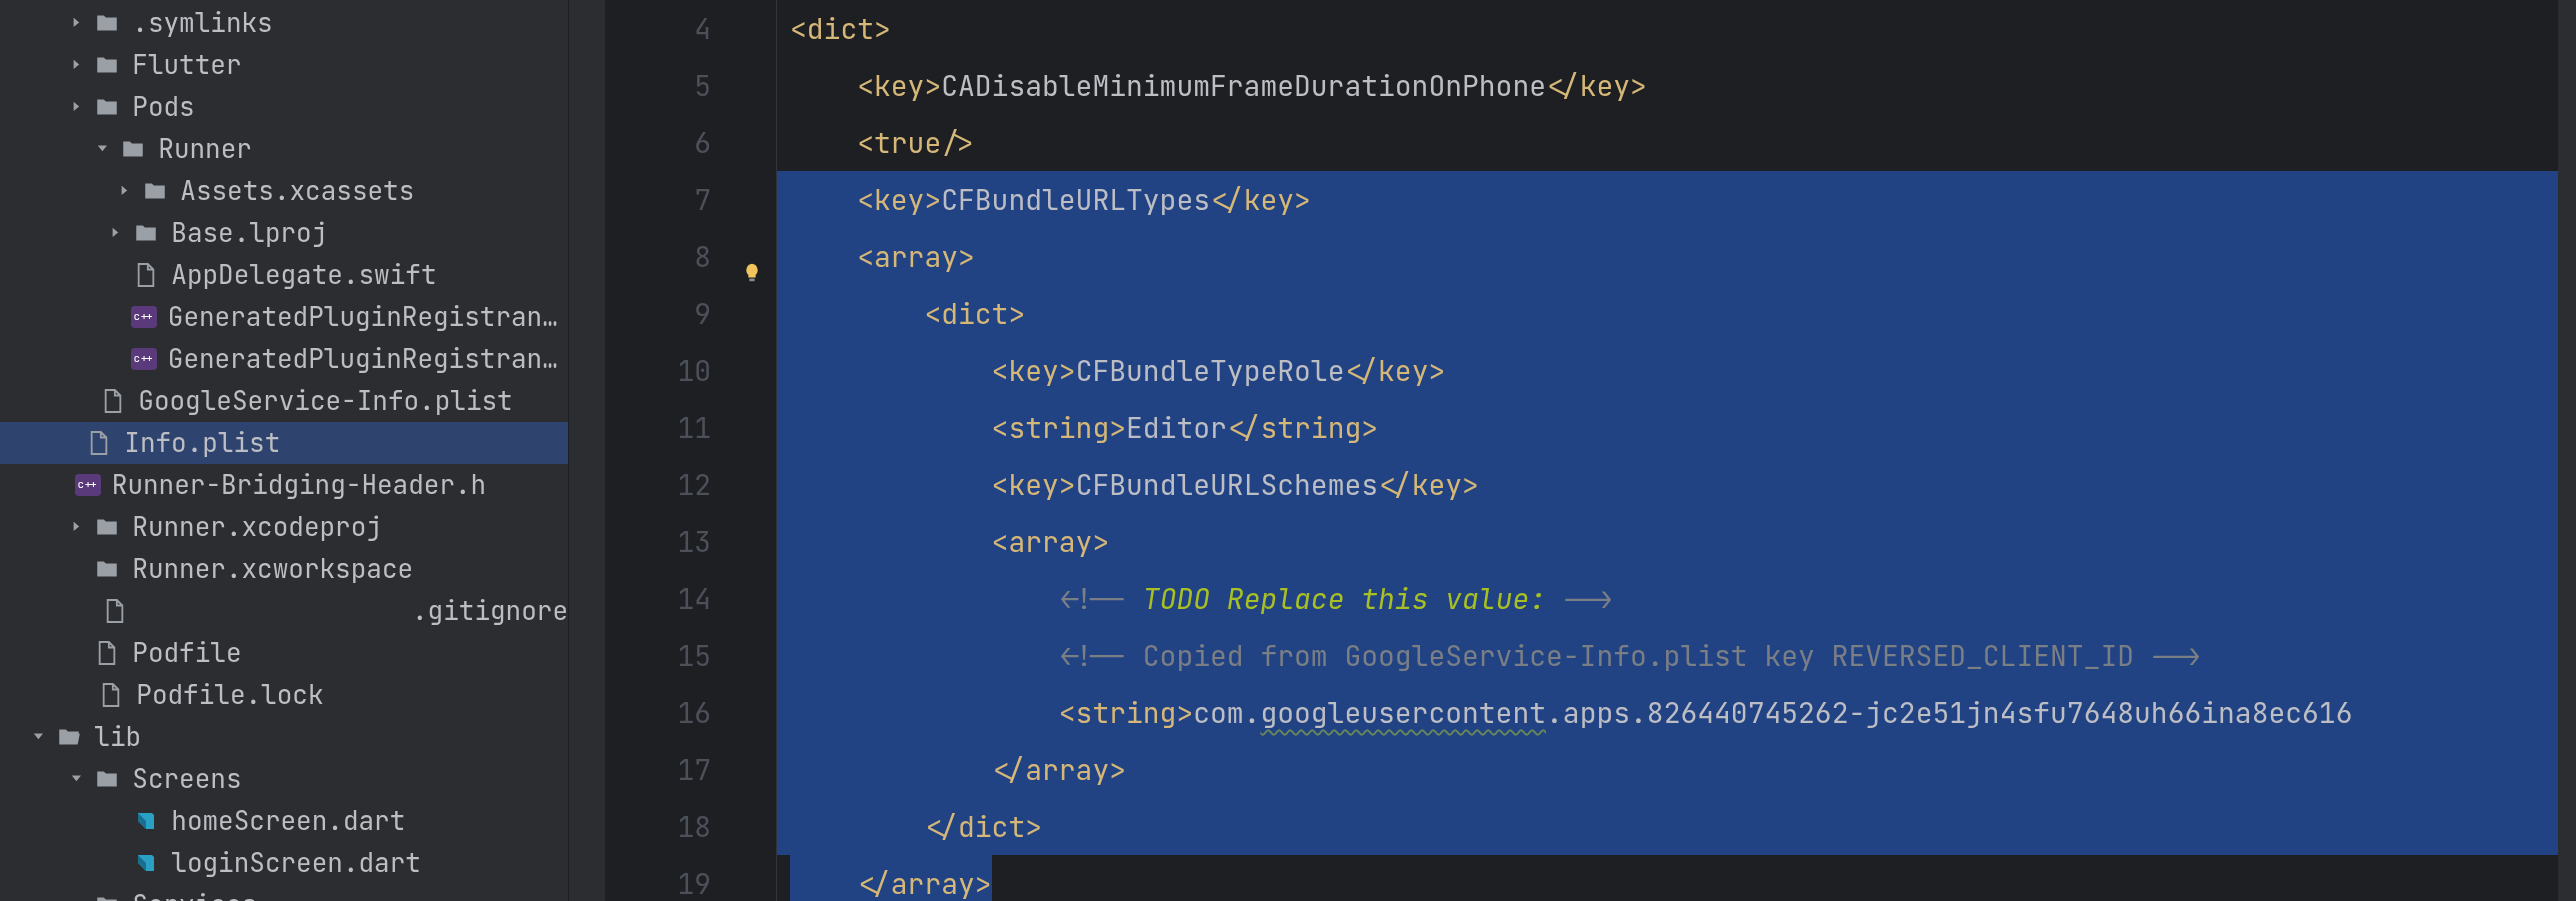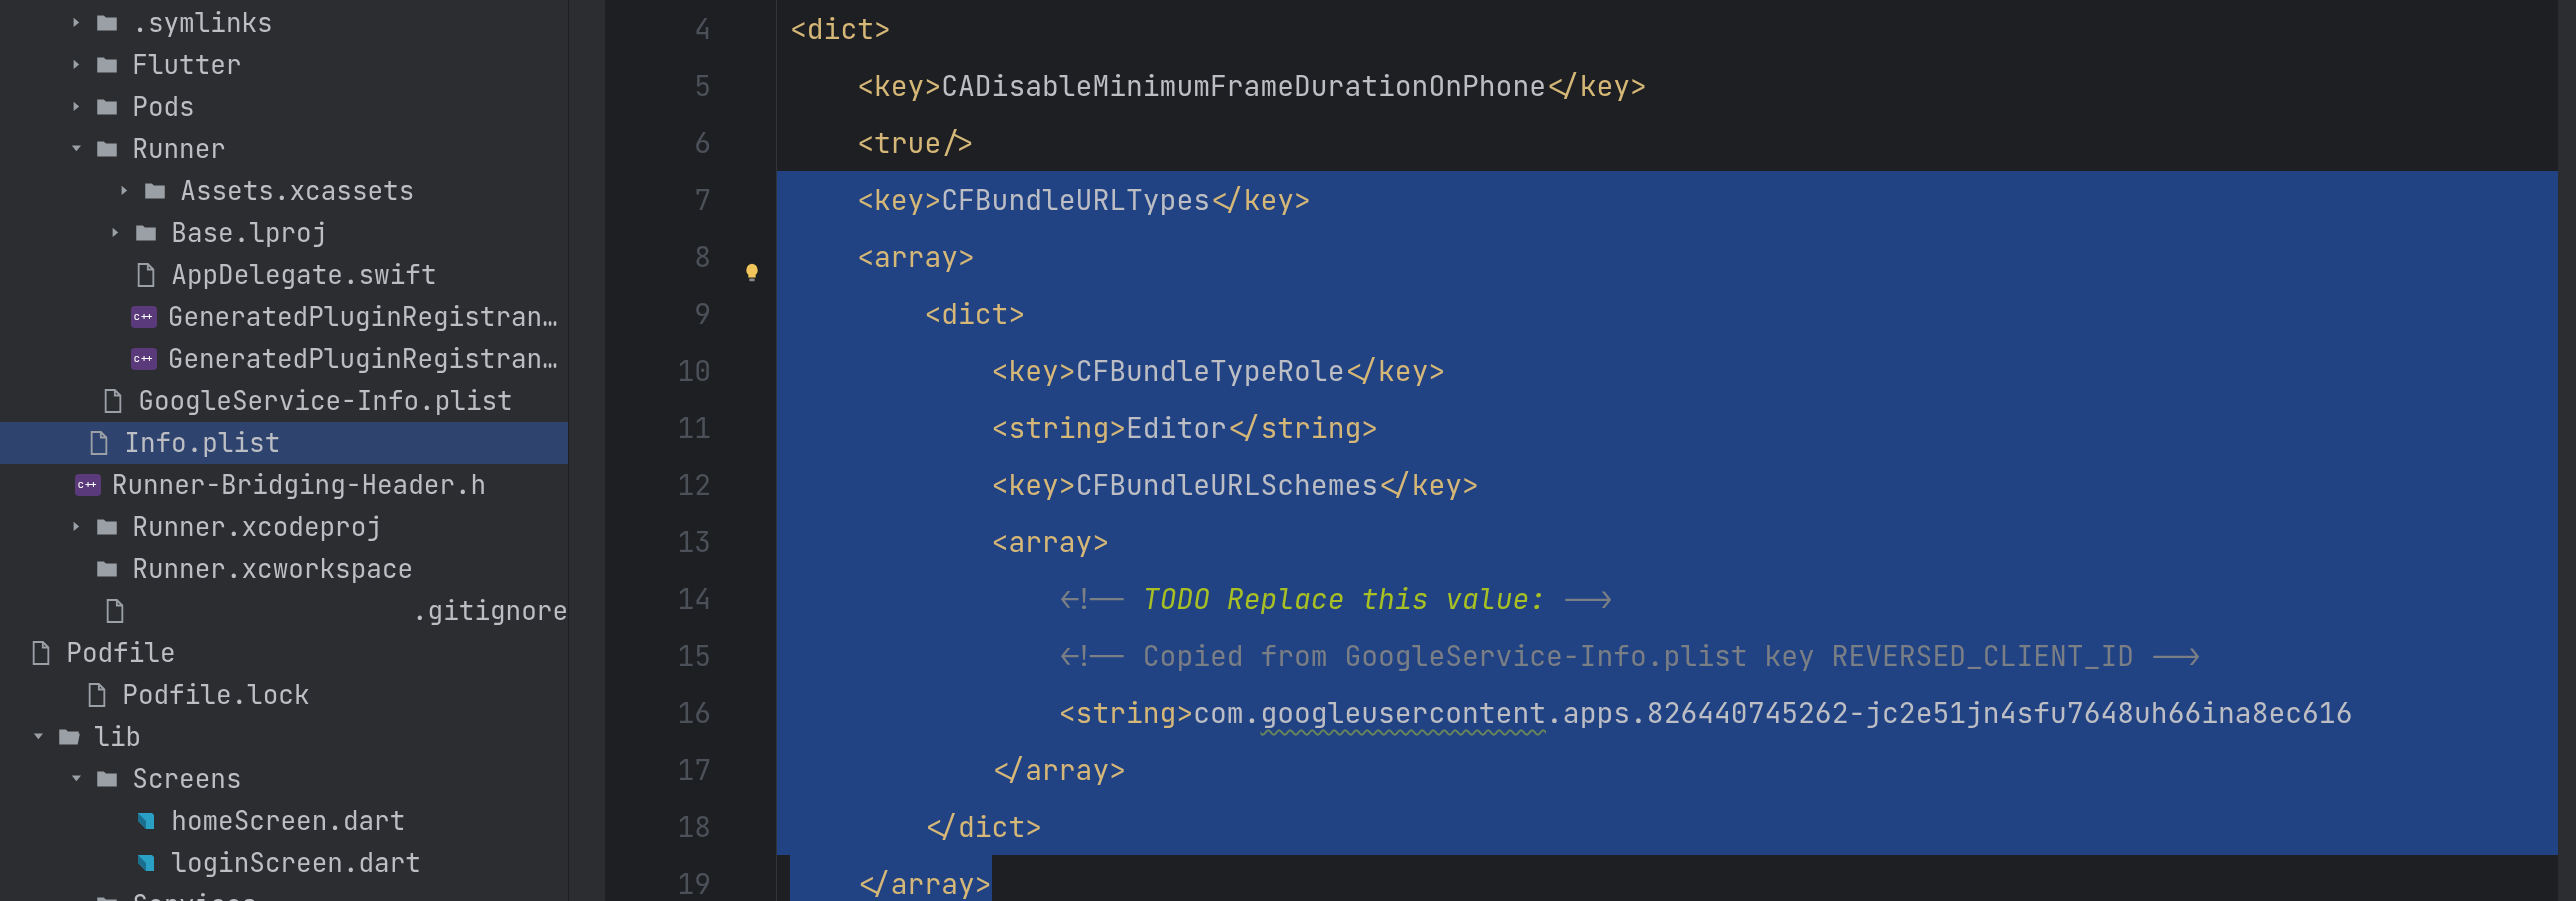--- a/index.html
+++ b/index.html
@@ -154,21 +154,21 @@
             <path d="M5 3l6 5-6 5z"></path>
           </svg>
         </span>
         <span class="icon folder">
           <svg viewBox="0 0 24 24">
             <path d="M3 5h6l2 2h10v12H3z"></path>
           </svg>
         </span>
         <span class="label">Pods</span>
       </div>
-      <div class="tree-row" style="padding-left: 66px;">
+      <div class="tree-row" style="padding-left: 66px; margin-left: 26px;">
         <span class="chev">
           <svg viewBox="0 0 16 16">
             <path d="M3 5l5 6 5-6z"></path>
           </svg>
         </span>
         <span class="icon folder">
           <svg viewBox="0 0 24 24">
             <path d="M3 5h6l2 2h10v12H3z"></path>
           </svg>
         </span>
@@ -266,30 +266,30 @@
       </div>
       <div class="tree-row" style="padding-left: 74px; text-align: right;">
         <span class="chev"></span>
         <span class="icon file">
           <svg viewBox="0 0 24 28">
             <path d="M4 2h10l6 6v18H4z M14 2v6h6"></path>
           </svg>
         </span>
         <span class="label">.gitignore</span>
       </div>
-      <div class="tree-row" style="">
+      <div class="tree-row" style="padding-left: 66px;">
         <span class="chev"></span>
         <span class="icon file">
           <svg viewBox="0 0 24 28">
             <path d="M4 2h10l6 6v18H4z M14 2v6h6"></path>
           </svg>
         </span>
         <span class="label">Podfile</span>
       </div>
-      <div class="tree-row" style="padding-left: 56px;">
+      <div class="tree-row" style="padding-left: 70px;">
         <span class="chev"></span>
         <span class="icon file">
           <svg viewBox="0 0 24 28">
             <path d="M4 2h10l6 6v18H4z M14 2v6h6"></path>
           </svg>
         </span>
         <span class="label">Podfile.lock</span>
       </div>
       <div class="tree-row" style="padding-left: 28px;">
         <span class="chev">

